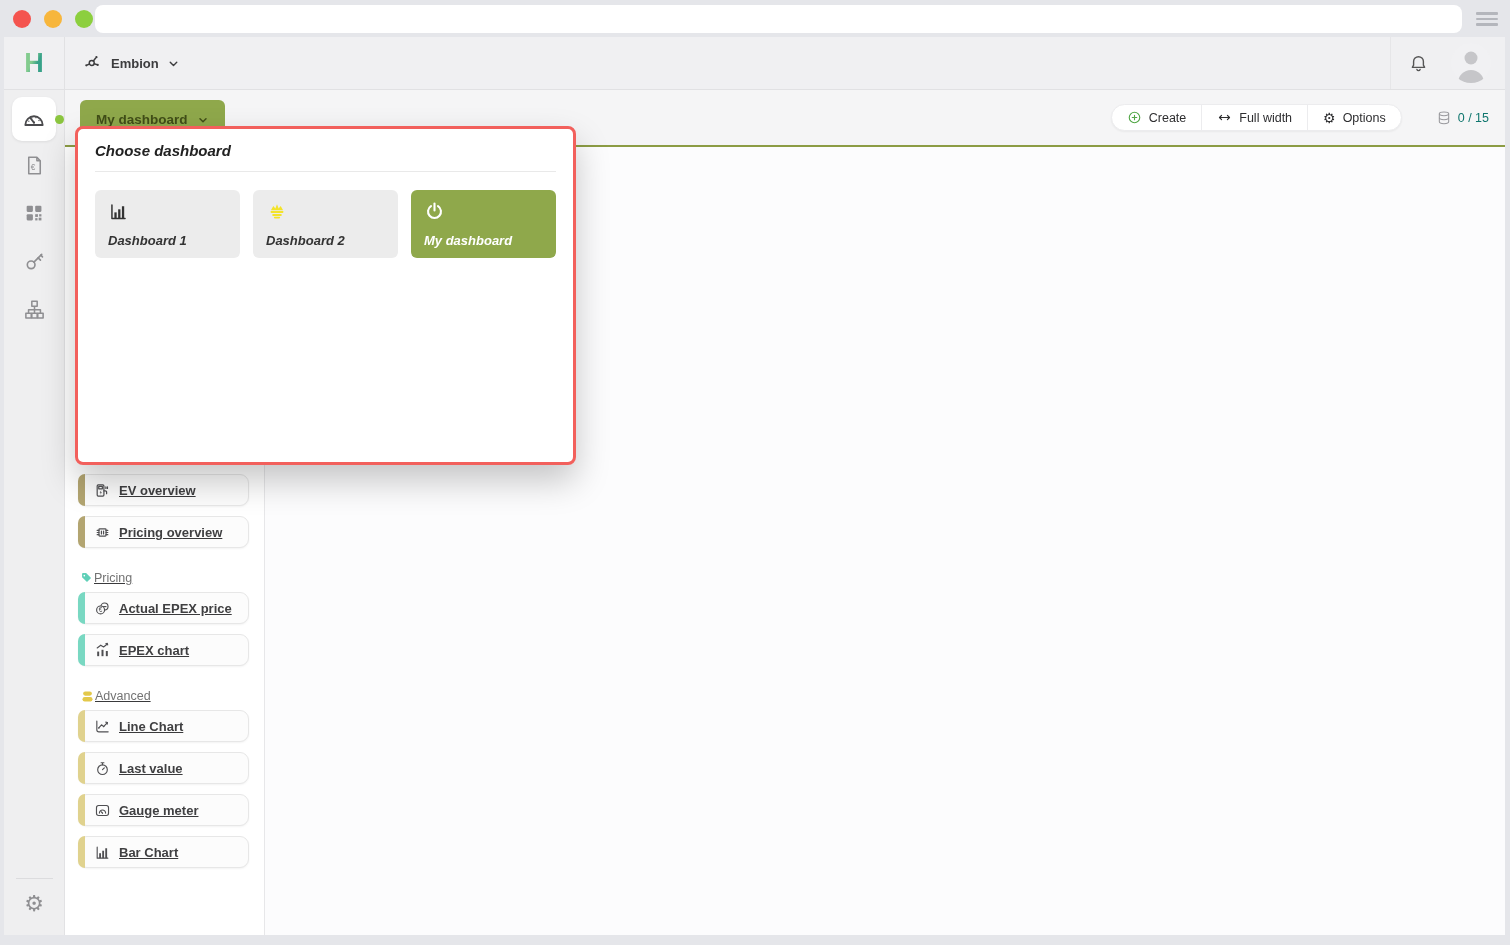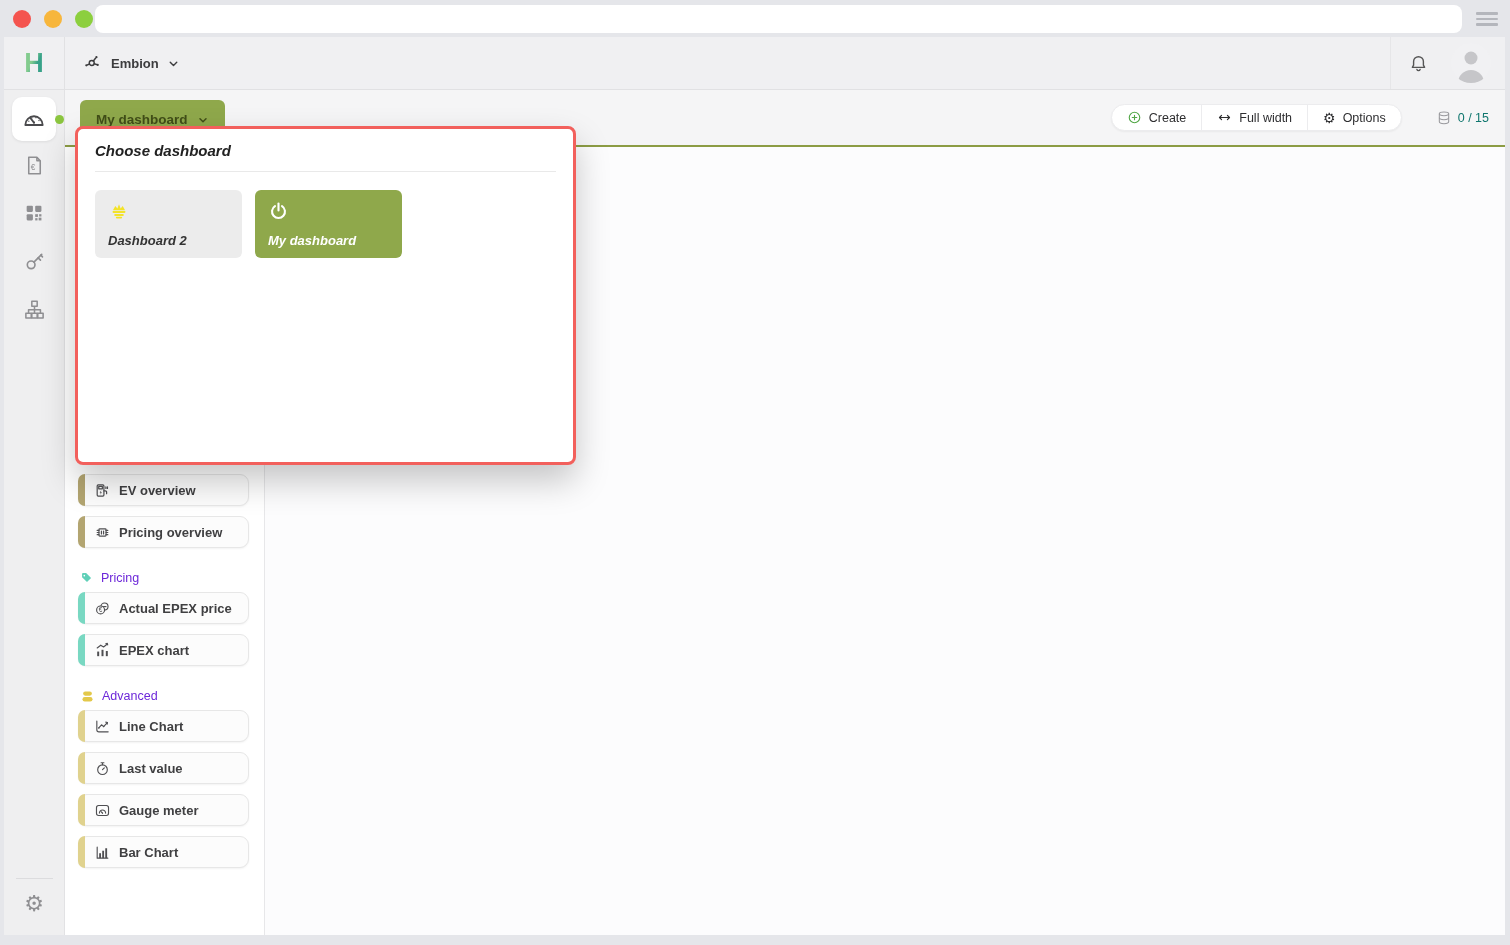--- a/index.html
+++ b/index.html
@@ -42,29 +42,29 @@
   
   .main { position:absolute; top:90px; left:65px; right:5px; bottom:10px; display:flex; flex-direction:column; }
   .toolbar { height:57px; flex:none; background:#f5f5f6; border-bottom:2px solid #8c9c44; display:flex; align-items:center; justify-content:space-between; padding:0 16px 0 15px; }
   .dash-btn { height:39px; margin-top:2px; align-self:flex-start; margin-top:10px; background:#8fa84b; border:none; border-radius:6px; padding:0 16px; display:flex; align-items:center; gap:9px; color:#414e18; font-size:13.5px; font-weight:bold; font-family:inherit; }
   .toolbar-right { display:flex; align-items:center;gap:20px; }
   .btn-group { display:flex; align-items:stretch; height:27px; background:#fff; border:1px solid #ececee; border-radius:14px; box-shadow:0 1px 2px rgba(0,0,0,.05); overflow:hidden; }
   .tb-btn { display:flex; align-items:center; gap:7px; padding:0 15px; font-size:12.5px; color:#2e2e30; background:none; border:none; font-family:inherit; }
   .tb-btn + .tb-btn { border-left:1px solid #ececee; }
   .widget-counter { display:flex; align-items:center; gap:6px; margin-left:14px; color:#0f766e; font-size:12.5px; }
 
-  .content { flex:1; display:flex; min-height:0; }
+  .content { flex:1; display:flex; min-height:0;text-decoration:underline; }
   .widget-panel { width:200px; flex:none; background:#fff; border-right:1px solid #e7e7e9; padding:327px 15px 0 13px; }
   .canvas { flex:1; background:#fcfcfd; }
 
   .witem { position:relative; display:flex; align-items:center; height:32px; margin-bottom:10px; background:#fcfcfc; border:1px solid #e7e7e7; border-radius:9px; box-shadow:0 1px 2px rgba(0,0,0,.05); padding-left:15px; }
   .witem .accent { position:absolute; left:-1px; top:-1px; bottom:-1px; width:7px; border-radius:9px 0 0 9px; }
   .witem .wicon { color:#4f4f52; margin-right:8px; flex:none; }
   .witem .wlabel { font-size:13px; font-weight:bold; color:#404042; white-space:nowrap; }
-  .wsection { display:flex; align-items:center; gap:7px; height:16px; margin:22px 0 6px 2px; color:#6d28d9; font-size:12.5px; }
+  .wsection { display:flex; align-items:center; height:16px; margin:22px 0 6px 2px; color:#737373; font-size:12.5px; }
   .wsection .sicon.teal { color:#5fd0b8; }
   .wsection .sicon.gold { color:#e3c84a; }
 
   
   .modal { position:absolute; left:75px; top:126px; width:501px; height:339px; background:#fff; border:3px solid #f2605c; border-radius:8px; box-shadow:0 16px 34px rgba(0,0,0,.22); z-index:20; padding:13px 17px;font-style:italic; }
   .modal-title { font-size:15px; font-weight:bold; color:#222; padding-bottom:12px; border-bottom:1px solid #e9e9e9; }
   .cards { display:flex; gap:13px; margin-top:18px; }
   .card { width:147px; height:68px; border-radius:6px; background:#ececec; padding:10px 13px; display:flex; flex-direction:column; justify-content:space-between; }
   .card .card-label { font-size:13px; font-weight:bold; color:#333; }
   .card.selected { background:#8fa84b; }
@@ -376,20 +376,31 @@
     </div>
 
     <div class="canvas" data-interactable="false"></div>
   </div>
 </div>
 
 <div class="modal" data-interactable="false">
   <div class="modal-title" data-interactable="false">Choose dashboard</div>
   <div class="cards" data-interactable="false">
 
+    <div class="card" data-interactable="true">
+      <span class="card-icon icon-dark" data-interactable="false">
+        <svg width="21" height="21" viewBox="0 0 24 24" fill="none" stroke="currentColor" stroke-width="1.7" stroke-linecap="round">
+          <path d="M4.5 4.5v15.5M4.5 20h15"></path>
+          <rect x="7.3" y="13" width="2.6" height="7" fill="currentColor" stroke="none"></rect>
+          <rect x="11.6" y="9.5" width="2.6" height="10.5" fill="currentColor" stroke="none"></rect>
+          <rect x="15.9" y="6" width="2.6" height="14" fill="currentColor" stroke="none"></rect>
+        </svg>
+      </span>
+      <span class="card-label" data-interactable="false">Dashboard 1</span>
+    </div>
 
     <div class="card" data-interactable="true">
       <span class="card-icon icon-sun" data-interactable="false">
         <svg width="22" height="22" viewBox="0 0 24 24" fill="currentColor">
           <polygon points="5.5,11 8,6.5 10.2,9.3 12,4.5 13.8,9.3 16,6.5 18.5,11"></polygon>
           <rect x="5" y="11.8" width="14" height="2.4" rx="1.1"></rect>
           <rect x="6.8" y="15.4" width="10.4" height="2" rx="1"></rect>
           <rect x="8.6" y="18.3" width="6.8" height="1.8" rx="0.9"></rect>
         </svg>
       </span>

